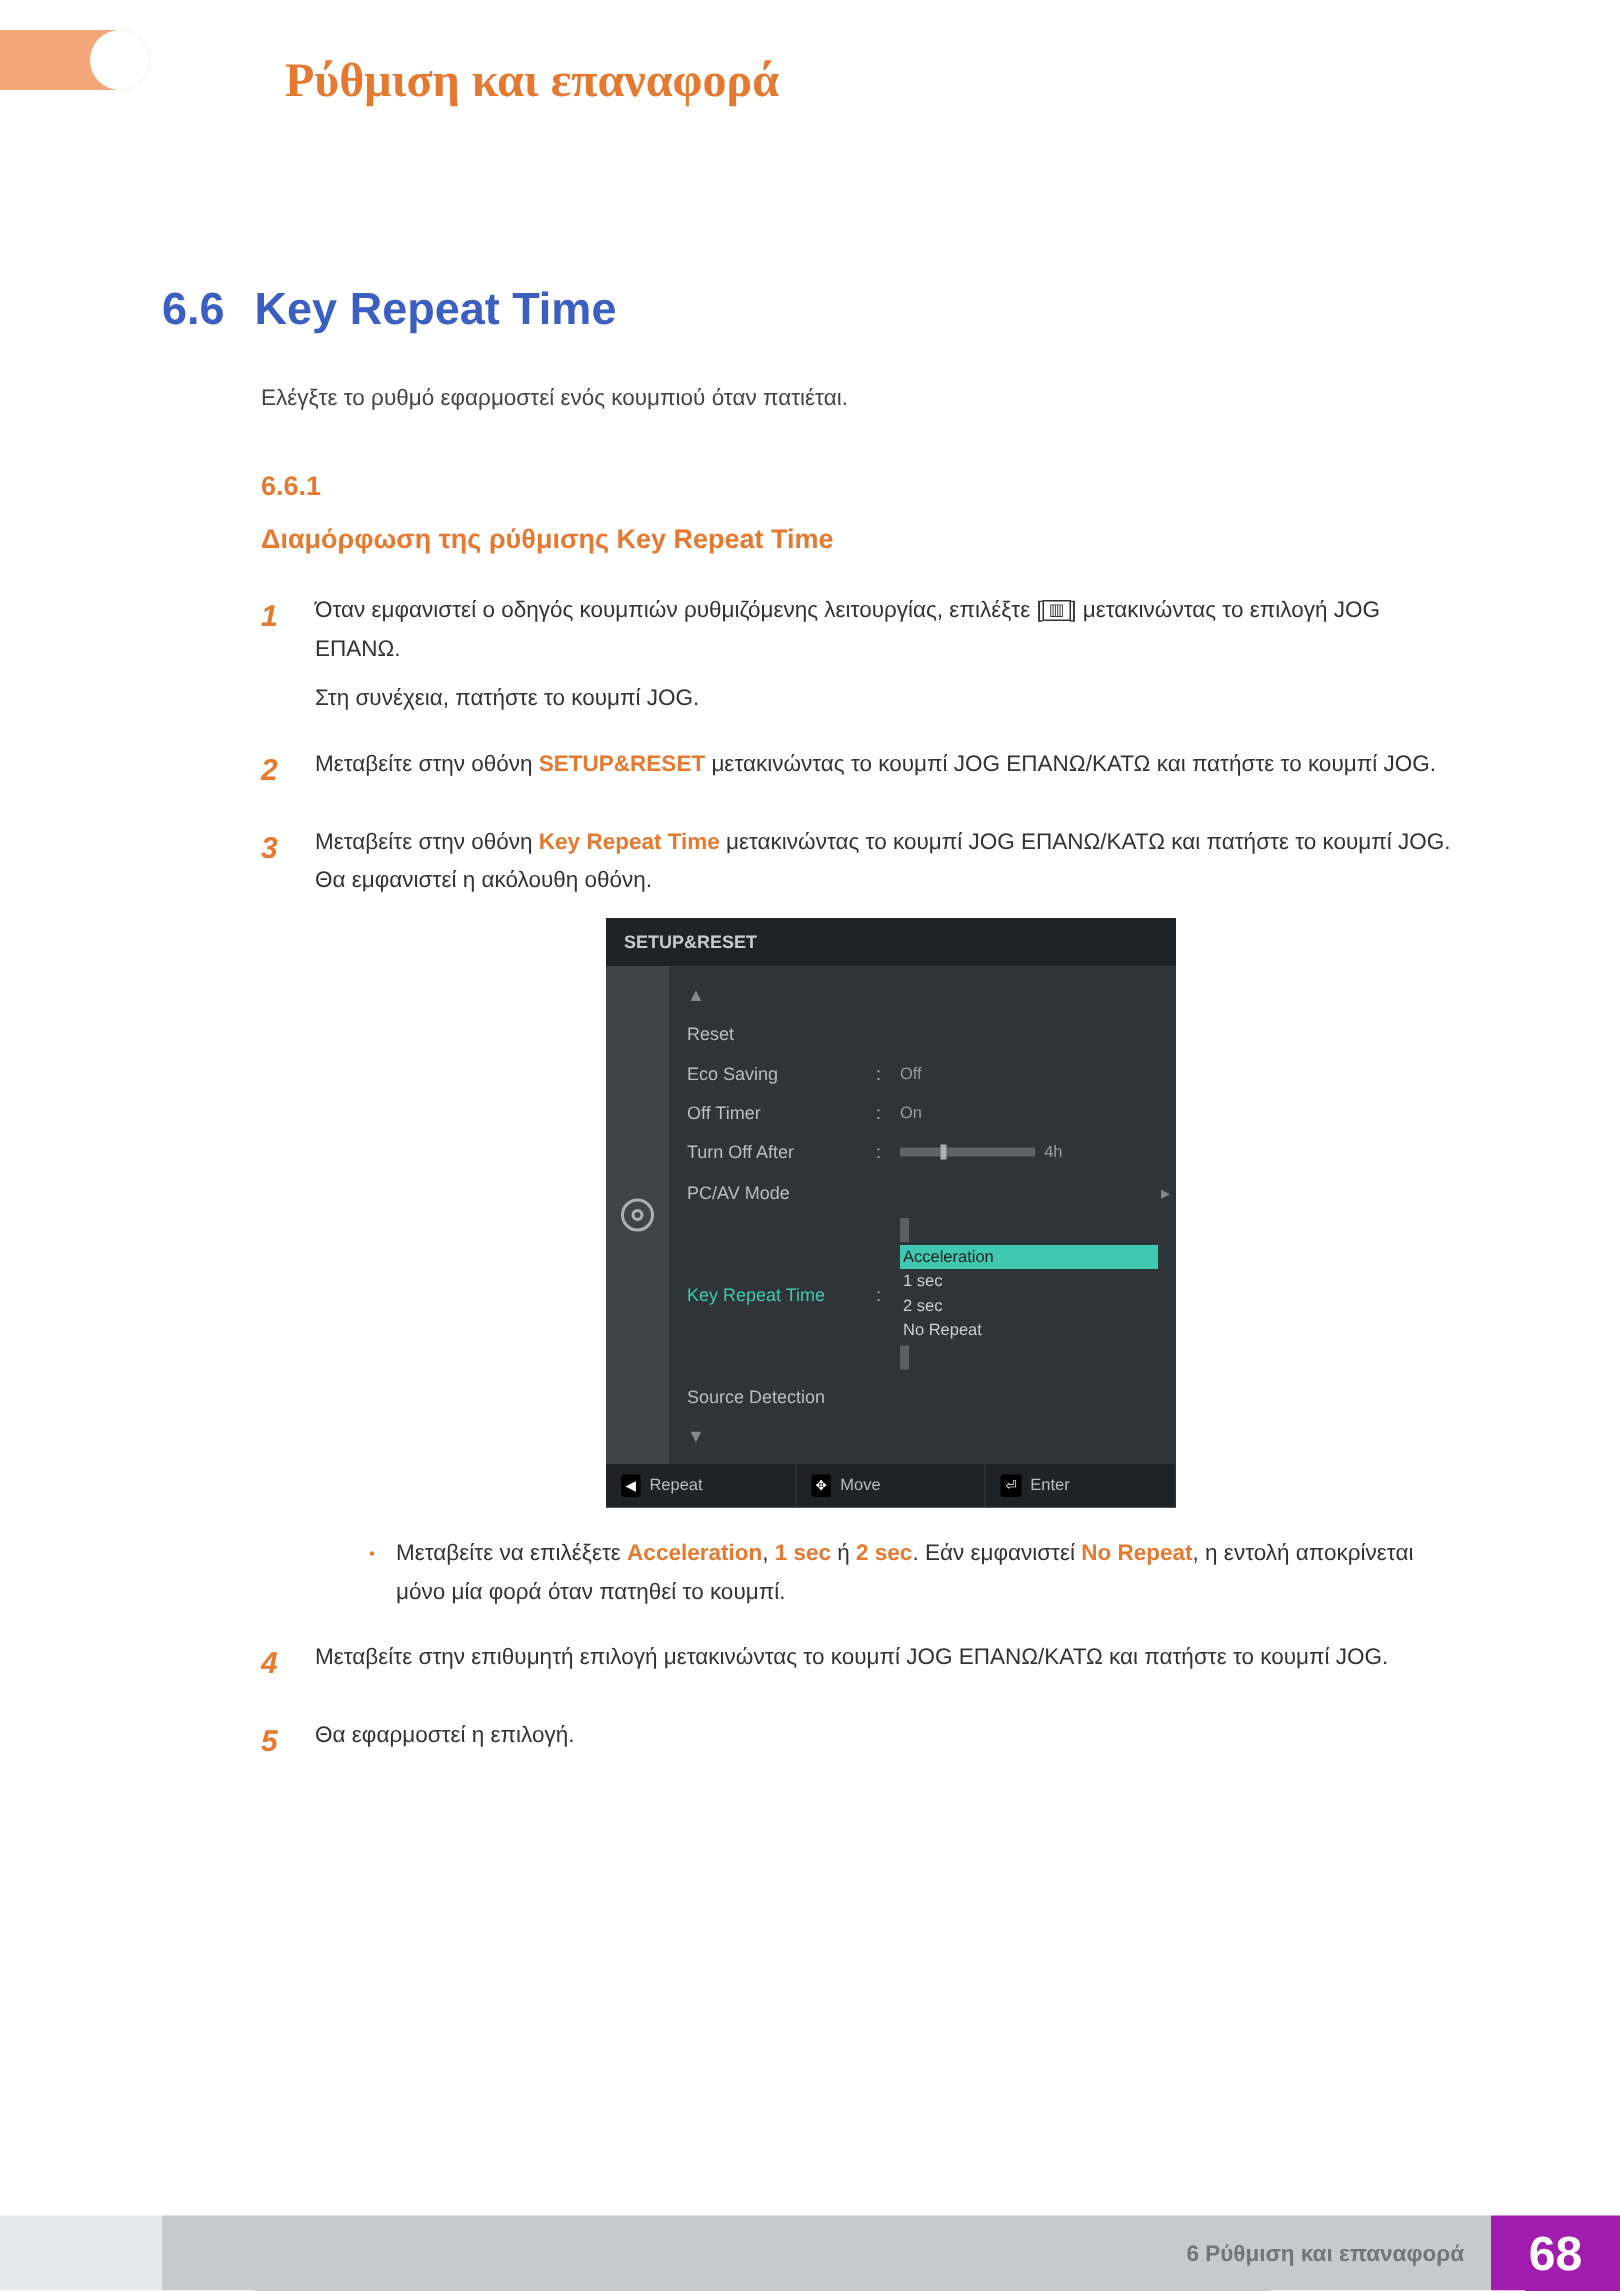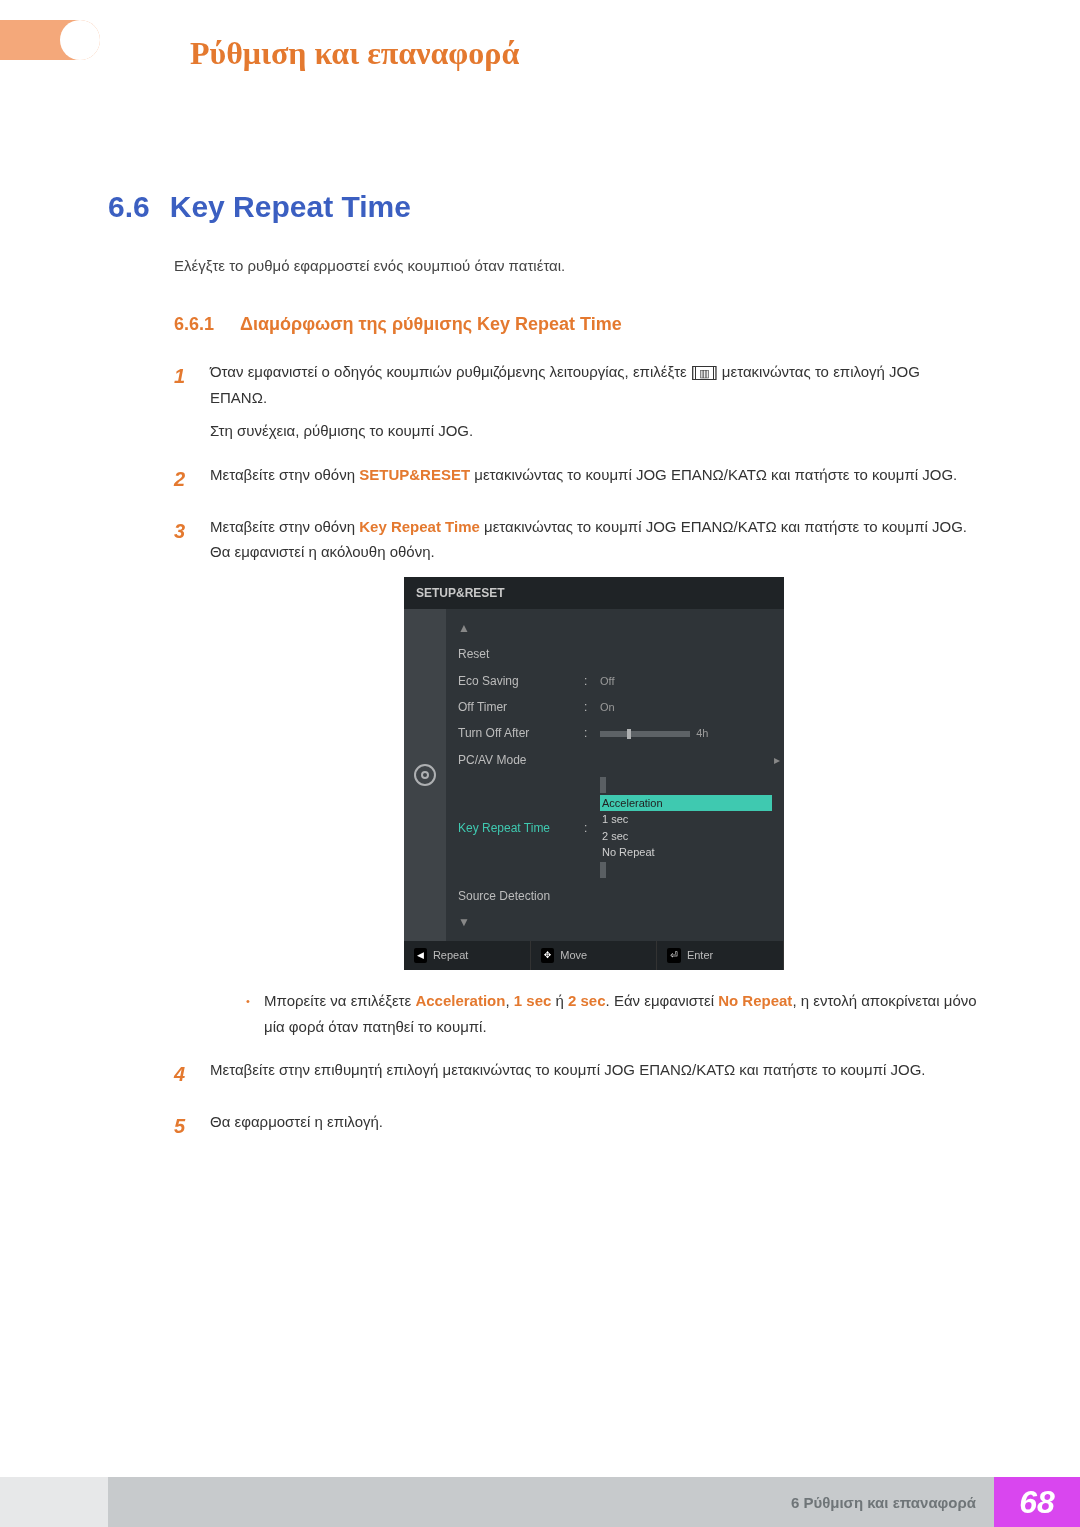--- a/index.html
+++ b/index.html
@@ -42,21 +42,21 @@
   .content {
     position: absolute;
     left: 108px;
     top: 190px;
     width: 870px;
   }
   .section-row { display: flex; gap: 20px; margin-bottom: 30px; }
   .section-num { font-size: 30px; font-weight: bold; color: #3b5fc1; }
   .section-title { font-size: 30px; font-weight: bold; color: #3b5fc1; }
   .intro { margin-left: 66px; font-size: 15px; color: #444; margin-bottom: 36px; line-height: 1.6; }
-  .subsection-row { display: flex; gap: 26px; margin-left: 66px; margin-bottom: 24px; }
+  .subsection-row { display: flex; gap: 14px; margin-left: 66px; margin-bottom: 24px; flex-direction: column; }
   .subsection-num { font-size: 18px; font-weight: bold; color: #e4792f; }
   .subsection-title { font-size: 18px; font-weight: bold; color: #e4792f; }
   ol.steps { list-style: none; margin-left: 66px; }
   ol.steps > li { display: flex; gap: 18px; margin-bottom: 18px; font-size: 15px; line-height: 1.7; color: #333; }
   .step-num { font-size: 20px; font-style: italic; color: #e4792f; font-weight: bold; flex: 0 0 18px; }
   .step-body { flex: 1; }
   .hl { color: #e4792f; font-weight: bold; }
   .icon-box { display: inline-block; border: 1.5px solid #333; padding: 0 3px; font-size: 11px; vertical-align: middle; line-height: 12px; }
 
   
@@ -97,21 +97,21 @@
 
   .footer {
     position: absolute;
     left: 0; bottom: 0; width: 100%;
     height: 50px;
     display: flex;
     align-items: stretch;
   }
   .footer-bar { flex: 1; background: #c7cacc; display: flex; align-items: center; justify-content: flex-end; padding-right: 18px; color: #6f7578; font-weight: bold; font-size: 15px; }
   .footer-left { width: 108px; background: #e7e8e9; }
-  .footer-page { width: 86px; background: #d946ef; color: #fff; display: flex; align-items: center; justify-content: center; font-size: 32px; font-weight: bold; font-style: italic; }
+  .footer-page { width: 86px; background: #a21caf; color: #fff; display: flex; align-items: center; justify-content: center; font-size: 32px; font-weight: bold; }
 </style>
 </head>
 <body>
 
 <div class="tab-edge"></div>
 <div class="chapter-header">Ρύθμιση και επαναφορά</div>
 
 <div class="content">
 
   <div class="section-row">
@@ -125,21 +125,21 @@
     <div class="subsection-num">6.6.1</div>
     <div class="subsection-title">Διαμόρφωση της ρύθμισης Key Repeat Time</div>
   </div>
 
   <ol class="steps">
     <li>
       <span class="step-num">1</span>
       <div class="step-body">
         <span>Όταν εμφανιστεί ο οδηγός κουμπιών ρυθμιζόμενης λειτουργίας, επιλέξτε [</span><span class="icon-box">▥</span><span>] μετακινώντας το επιλογή JOG ΕΠΑΝΩ.</span>
         <div style="height:8px"></div>
-        <span>Στη συνέχεια, ρύθμισης το κουμπί JOG.</span>
+        <span>Στη συνέχεια, πατήστε το κουμπί JOG.</span>
       </div>
     </li>
     <li>
       <span class="step-num">2</span>
       <div class="step-body">
         <span>Μεταβείτε στην οθόνη </span><span class="hl">SETUP&amp;RESET</span><span> μετακινώντας το κουμπί JOG ΕΠΑΝΩ/ΚΑΤΩ και πατήστε το κουμπί JOG.</span>
       </div>
     </li>
     <li>
       <span class="step-num">3</span>
@@ -210,21 +210,21 @@
               </div>
             <div>
                 <span class="k">⏎</span>
                 <span>Enter</span>
               </div>
           </div>
         </div>
 
         <ul class="bullet-list">
           <li>
-            <span>Μπορείτε να επιλέξετε </span><span class="hl">Acceleration</span><span>, </span><span class="hl">1 sec</span><span> ή </span><span class="hl">2 sec</span><span>. Εάν εμφανιστεί </span><span class="hl">No Repeat</span><span>, η εντολή αποκρίνεται μόνο μία φορά όταν πατηθεί το κουμπί.</span>
+            <span>Μεταβείτε να επιλέξετε </span><span class="hl">Acceleration</span><span>, </span><span class="hl">1 sec</span><span> ή </span><span class="hl">2 sec</span><span>. Εάν εμφανιστεί </span><span class="hl">No Repeat</span><span>, η εντολή αποκρίνεται μόνο μία φορά όταν πατηθεί το κουμπί.</span>
           </li>
         </ul>
       </div>
     </li>
     <li>
       <span class="step-num">4</span>
       <div class="step-body">Μεταβείτε στην επιθυμητή επιλογή μετακινώντας το κουμπί JOG ΕΠΑΝΩ/ΚΑΤΩ και πατήστε το κουμπί JOG.</div>
     </li>
     <li>
       <span class="step-num">5</span>

